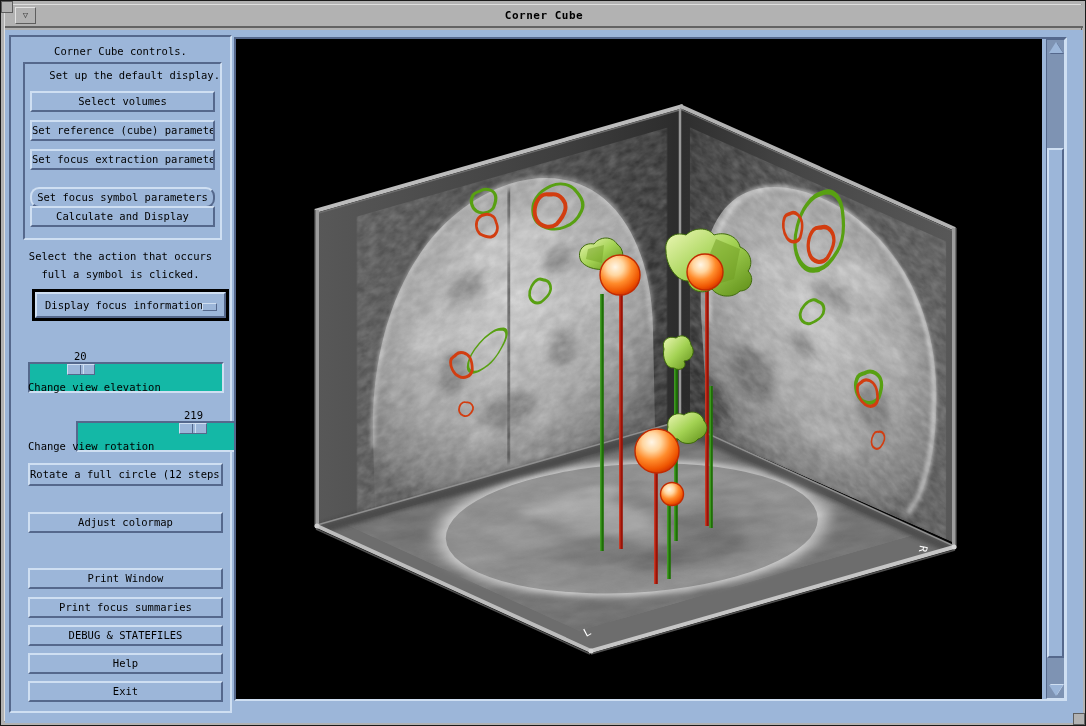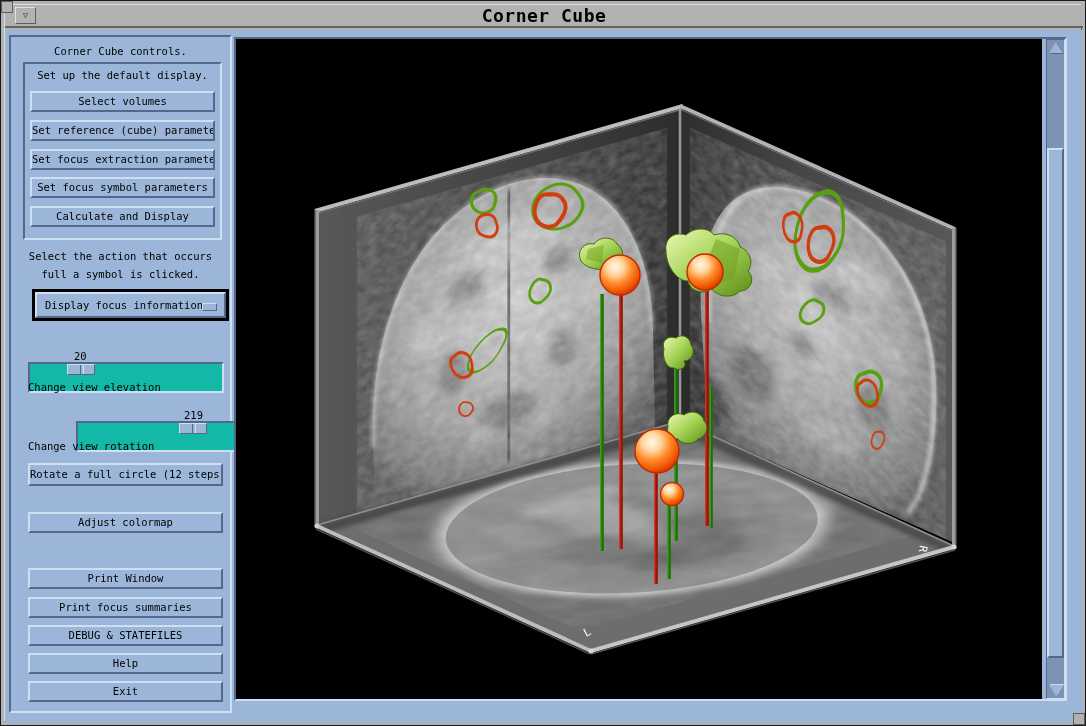--- a/index.html
+++ b/index.html
@@ -24,37 +24,37 @@
   }
   .menu-btn{
     width:21px;height:17px;margin-left:10px;background:#b2b2b2;
     border-top:1px solid #e2e2e2;border-left:1px solid #e2e2e2;
     border-right:1px solid #5e5e5e;border-bottom:1px solid #5e5e5e;
     display:flex;align-items:center;justify-content:center;
     font-size:9px;color:#4a4a4a;line-height:1;
   }
   .title{
     position:absolute;left:0;right:0;text-align:center;
-    font-weight:bold;font-size:18px;letter-spacing:.5px;
+    font-weight:bold;font-size:11px;letter-spacing:.5px;
   }
   .content{
     position:absolute;left:4px;top:29px;width:1078px;height:693px;
     background:#9cb6d9;
   }
   .panel{
     position:absolute;left:4px;top:5px;width:223px;height:678px;
     background:#9cb6d9;
     border:2px solid;border-color:#55688c #cfdff2 #cfdff2 #55688c;
   }
   .p-heading{position:absolute;left:0;width:100%;text-align:center;top:8px;}
   .groupbox{
     position:absolute;left:12px;top:25px;width:199px;height:178px;
     border:2px solid;border-color:#55688c #cfdff2 #cfdff2 #55688c;
   }
-  .gb-label{position:absolute;left:0;width:100%;text-align:center;top:5px;}
+  .gb-label{position:absolute;left:0;width:100%;text-align:right;top:5px;}
   .btn{
     position:absolute;height:21px;background:#9cb6d9;
     border:2px solid;border-color:#cfdff2 #55688c #55688c #cfdff2;
     text-align:center;line-height:17px;white-space:nowrap;overflow:hidden;
     cursor:default;
   }
   .btn.in-box{left:5px;width:185px;}
   .btn.wide{left:17px;width:195px;}
   .prompt{position:absolute;left:0;width:100%;text-align:center;}
   .focusring{
@@ -122,21 +122,21 @@
   <div class="content">
 
     <div class="panel">
       <div class="p-heading">Corner Cube controls.</div>
 
       <div class="groupbox">
         <div class="gb-label">Set up the default display.</div>
         <div class="btn in-box" style="top:27px;">Select volumes</div>
         <div class="btn in-box" style="top:56px;">Set reference (cube) parameters</div>
         <div class="btn in-box" style="top:85px;">Set focus extraction parameters</div>
-        <div class="btn in-box" style="top:113px;">Set focus symbol parameters</div>
+        <div class="btn in-box" style="top:123px;border-radius:9px;">Set focus symbol parameters</div>
         <div class="btn in-box" style="top:142px;">Calculate and Display</div>
       </div>
 
       <div class="prompt" style="top:213px;">Select the action that occurs</div>
       <div class="prompt" style="top:231px;">full a symbol is clicked.</div>
 
       <div class="focusring">
         <div class="optmenu">
           <span class="lbl">Display focus information</span>
           <span class="opt-glyph"></span>

